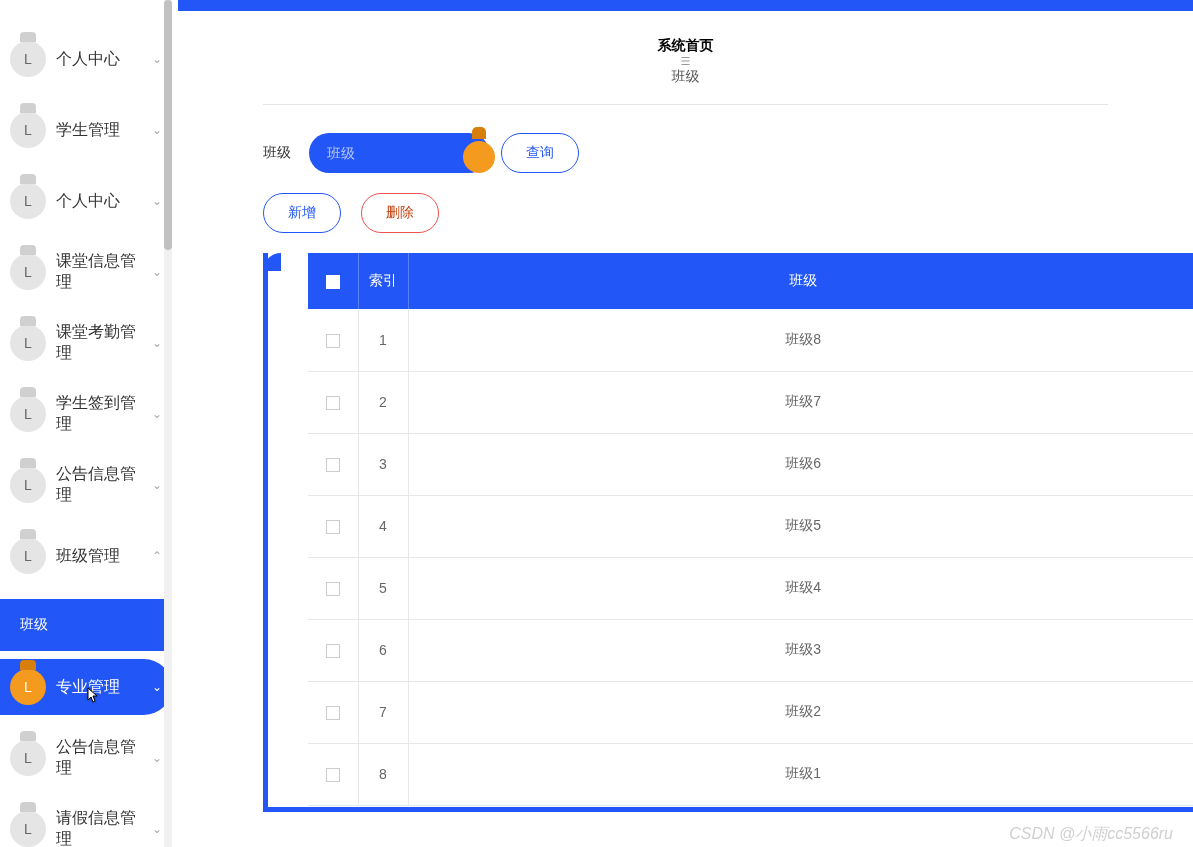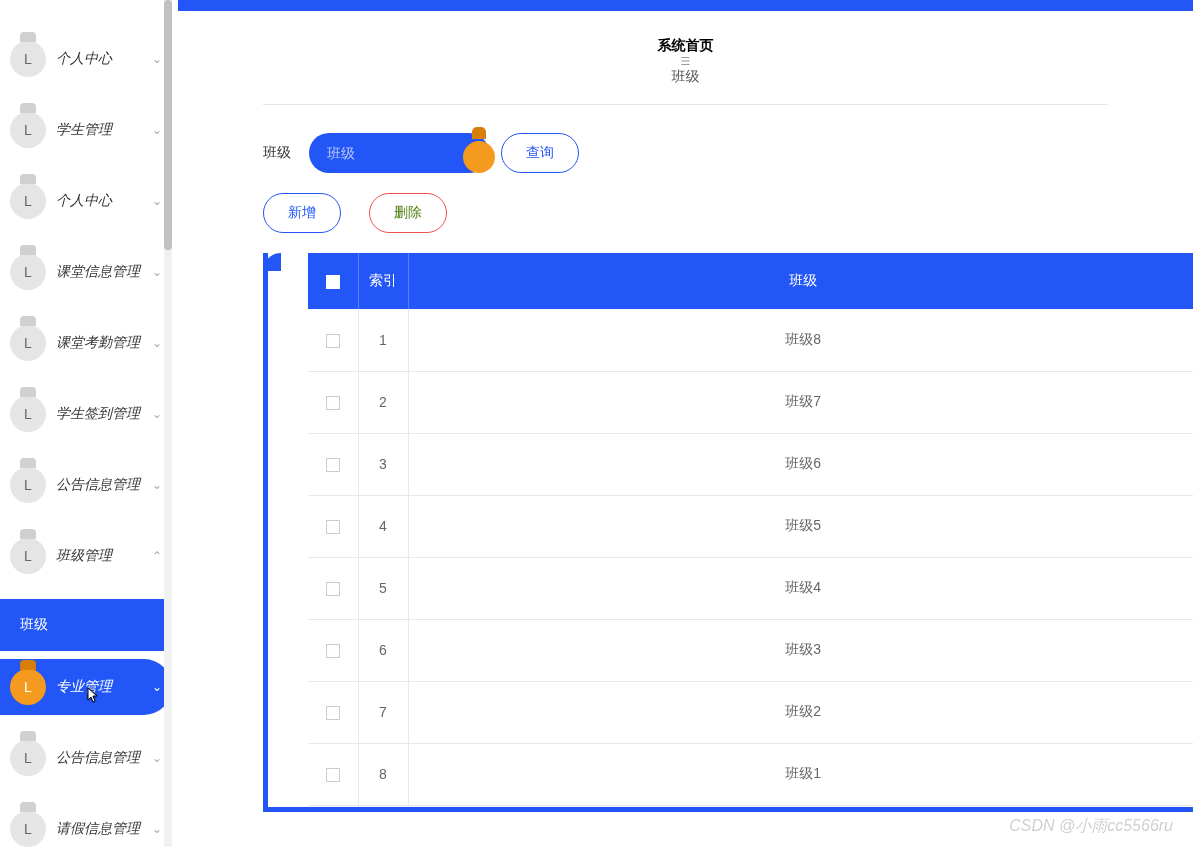--- a/index.html
+++ b/index.html
@@ -6,21 +6,21 @@
     body { font-family: "Microsoft YaHei", Arial, sans-serif; background: #fff; width: 1193px; height: 847px; overflow: hidden; position: relative; }
     
     .sidebar { position: absolute; left: 0; top: 0; width: 172px; height: 847px; background: #fff; overflow-y: auto; }
     .sidebar-scroll { width: 8px; position: absolute; right: 0; top: 0; height: 100%; background: #f1f1f1; }
     .sidebar-thumb { position: absolute; right: 0; top: 0; width: 8px; height: 250px; background: #c1c1c1; border-radius: 4px; }
     
     .sidebar-item { display: flex; align-items: center; height: 56px; margin: 8px 0 15px 0; padding: 0 10px; position: relative; cursor: pointer; border-radius: 0 28px 28px 0; }
     .sidebar-item.first { margin-top: 0; height: 16px; padding-bottom: 0;}
     .sidebar-item .icon-wrap { width: 36px; height: 36px; border-radius: 50%; background: #e5e5e5; display: flex; align-items: center; justify-content: center; margin-right: 10px; font-size: 14px; color: #666; position: relative; }
     .sidebar-item .icon-wrap::before { content: ""; position: absolute; top: -9px; left: 10px; width: 16px; height: 10px; background: #d0d0d0; border-radius: 4px 4px 0 0;}
-    .sidebar-item .label { font-size: 14px; color: #333; flex: 1; font-style: italic; }
+    .sidebar-item .label { font-size: 16px; color: #333; flex: 1; }
     .sidebar-item .chev { color: #aaa; font-size: 12px; }
     .sidebar-item.active { background: #2256f7; }
     .sidebar-item.active .label { color: #fff; }
     .sidebar-item.active .icon-wrap { background: #f49a1e; color: #fff; }
     .sidebar-item.active .icon-wrap::before { background: #d87e0a; }
     .sidebar-item.active .chev { color: #fff; }
     
     .sub-item { height: 52px; background: #2256f7; color: #fff; display: flex; align-items: center; padding-left: 20px; font-size: 14px; cursor: pointer; }
     
     .topbar { position: absolute; left: 178px; top: 0; right: 0; height: 11px; background: #2256f7; }
@@ -36,40 +36,40 @@
     .filter-row { display: flex; align-items: center; padding: 28px 85px 0; gap: 12px; }
     .filter-label { font-size: 14px; color: #333; margin-right: 6px; }
     .pill-input { position: relative; width: 180px; height: 40px; background: #2256f7; border-radius: 20px; display: flex; align-items: center; padding: 0 18px; }
     .pill-input input { background: transparent; border: none; outline: none; color: #fff; font-size: 14px; width: 100%; }
     .pill-input input::placeholder { color: #b8c6fb; }
     .pill-knob { position: absolute; right: -2px; top: -6px; width: 24px; height: 52px; }
     .pill-knob::before { content: ""; position: absolute; top: 0; left: 5px; width: 14px; height: 12px; background: #d87e0a; border-radius: 5px 5px 0 0; }
     .pill-knob::after { content: ""; position: absolute; bottom: 6px; left: -4px; width: 32px; height: 32px; background: #f49a1e; border-radius: 50%; }
     
     .btn-outline { height: 40px; padding: 0 24px; border: 1px solid #2256f7; background: #fff; color: #2256f7; border-radius: 20px; font-size: 14px; cursor: pointer; display: inline-flex; align-items: center; }
-    .btn-outline.red { border-color: #f05050; color: #4d7c0f; }
-    
-    .action-row { display: flex; gap: 28px; padding: 20px 85px 20px; }
+    .btn-outline.red { border-color: #f05050; color: #c2410c; }
+    
+    .action-row { display: flex; gap: 20px; padding: 20px 85px 20px; }
     
     .table-wrap { margin: 0 0 0 85px; position: relative; padding-left: 40px; }
     .table-border { position: absolute; left: 0; top: 0; bottom: -6px; width: 5px; background: #2256f7; }
     .table-border-left-curve { position: absolute; left: 0; top: 0; width: 18px; height: 18px; background: #2256f7; border-radius: 18px 0 0 0;}
     .table-border-bottom { position: absolute; left: 0; bottom: -6px; right: 0; height: 5px; background: #2256f7;}
     
     table { width: 100%; border-collapse: collapse; margin-left: 5px; }
     thead th { background: #2256f7; color: #fff; font-weight: normal; font-size: 14px; height: 56px; text-align: center; border-right: 1px solid rgba(255,255,255,0.25); }
     thead th:last-child { border-right: none; }
     tbody td { height: 62px; text-align: center; font-size: 14px; color: #666; border-bottom: 1px solid #e8e8e8; border-right: 1px solid #e8e8e8; }
     tbody tr td:last-child { border-right: none; }
     .col-check { width: 50px; }
     .col-index { width: 50px; }
     .chk { width: 14px; height: 14px; border: 1px solid #ccc; display: inline-block; vertical-align: middle; }
     .chk.header { border-color: #fff; background: #fff; }
     
-    .watermark { position: absolute; right: 20px; bottom: 10px; color: #d0d0d0; font-size: 16px; font-style: italic;}
+    .watermark { position: absolute; right: 20px; bottom: 2px; color: #d0d0d0; font-size: 16px; font-style: italic;}
     
     .cursor-pointer { position: absolute; left: 82px; top: 686px; width: 18px; height: 20px; pointer-events: none; z-index: 100;}
     .cursor-pointer svg { filter: drop-shadow(0 0 1px rgba(0,0,0,0.4)); }
   </style>
 </head>
 <body>
 
 <div class="sidebar">
   <div class="sidebar-item first">
     <span class="label"></span>

